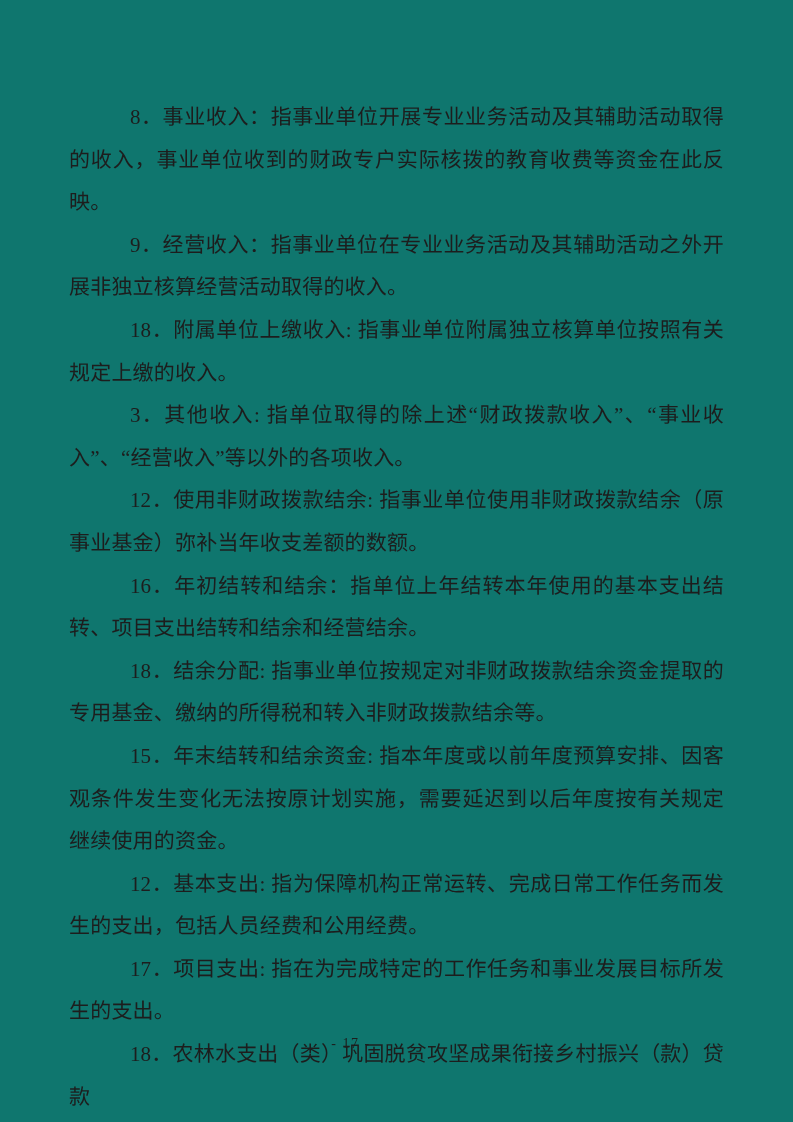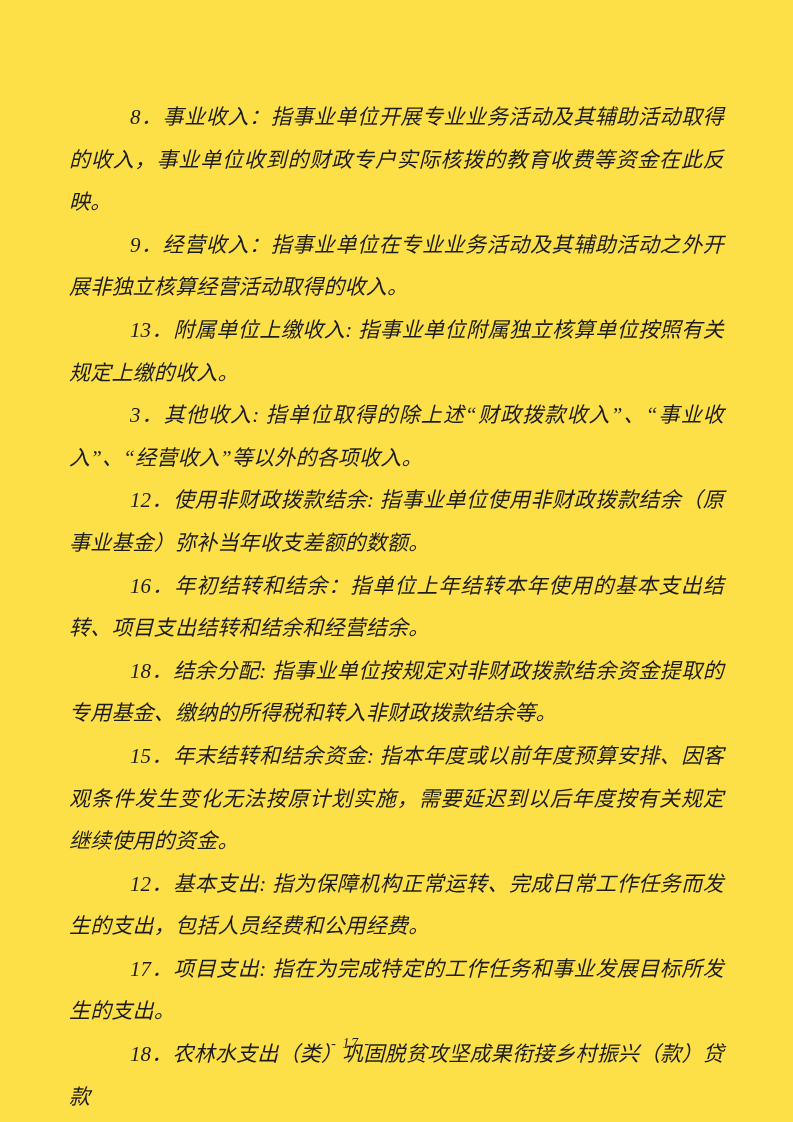--- a/index.html
+++ b/index.html
@@ -11,23 +11,22 @@
     width: 793px;
     height: 1122px;
     background: #ffffff;
     position: relative;
     font-family: "Liberation Serif", "DejaVu Serif", serif;
     color: #1d1d1d;
   }
   .page {
     position: absolute;
     inset: 0;
-    background: #fde047;
+    background: #0f766e;
     overflow: hidden;
-    font-style: italic;
   }
   .body-text {
     position: absolute;
     left: 69px;
     top: 96px;
     width: 655px;
   }
   .para {
     margin: 0;
     padding: 0;
@@ -53,21 +52,21 @@
     font-family: "Liberation Serif", "DejaVu Serif", serif;
   }
 </style>
 </head>
 <body>
 
 <div class="page">
   <main class="body-text" id="paragraphs">
       <p class="para">8．事业收入：指事业单位开展专业业务活动及其辅助活动取得的收入，事业单位收到的财政专户实际核拨的教育收费等资金在此反映。</p>
       <p class="para">9．经营收入：指事业单位在专业业务活动及其辅助活动之外开展非独立核算经营活动取得的收入。</p>
-      <p class="para">13．附属单位上缴收入: 指事业单位附属独立核算单位按照有关规定上缴的收入。</p>
+      <p class="para">18．附属单位上缴收入: 指事业单位附属独立核算单位按照有关规定上缴的收入。</p>
       <p class="para">3．其他收入: 指单位取得的除上述“财政拨款收入”、“事业收入”、“经营收入”等以外的各项收入。</p>
       <p class="para">12．使用非财政拨款结余: 指事业单位使用非财政拨款结余（原事业基金）弥补当年收支差额的数额。</p>
       <p class="para">16．年初结转和结余：指单位上年结转本年使用的基本支出结转、项目支出结转和结余和经营结余。</p>
       <p class="para">18．结余分配: 指事业单位按规定对非财政拨款结余资金提取的专用基金、缴纳的所得税和转入非财政拨款结余等。</p>
       <p class="para">15．年末结转和结余资金: 指本年度或以前年度预算安排、因客观条件发生变化无法按原计划实施，需要延迟到以后年度按有关规定继续使用的资金。</p>
       <p class="para">12．基本支出: 指为保障机构正常运转、完成日常工作任务而发生的支出，包括人员经费和公用经费。</p>
       <p class="para">17．项目支出: 指在为完成特定的工作任务和事业发展目标所发生的支出。</p>
       <p class="para">18．农林水支出（类）巩固脱贫攻坚成果衔接乡村振兴（款）贷款</p>
     </main>
   <footer class="page-footer">

